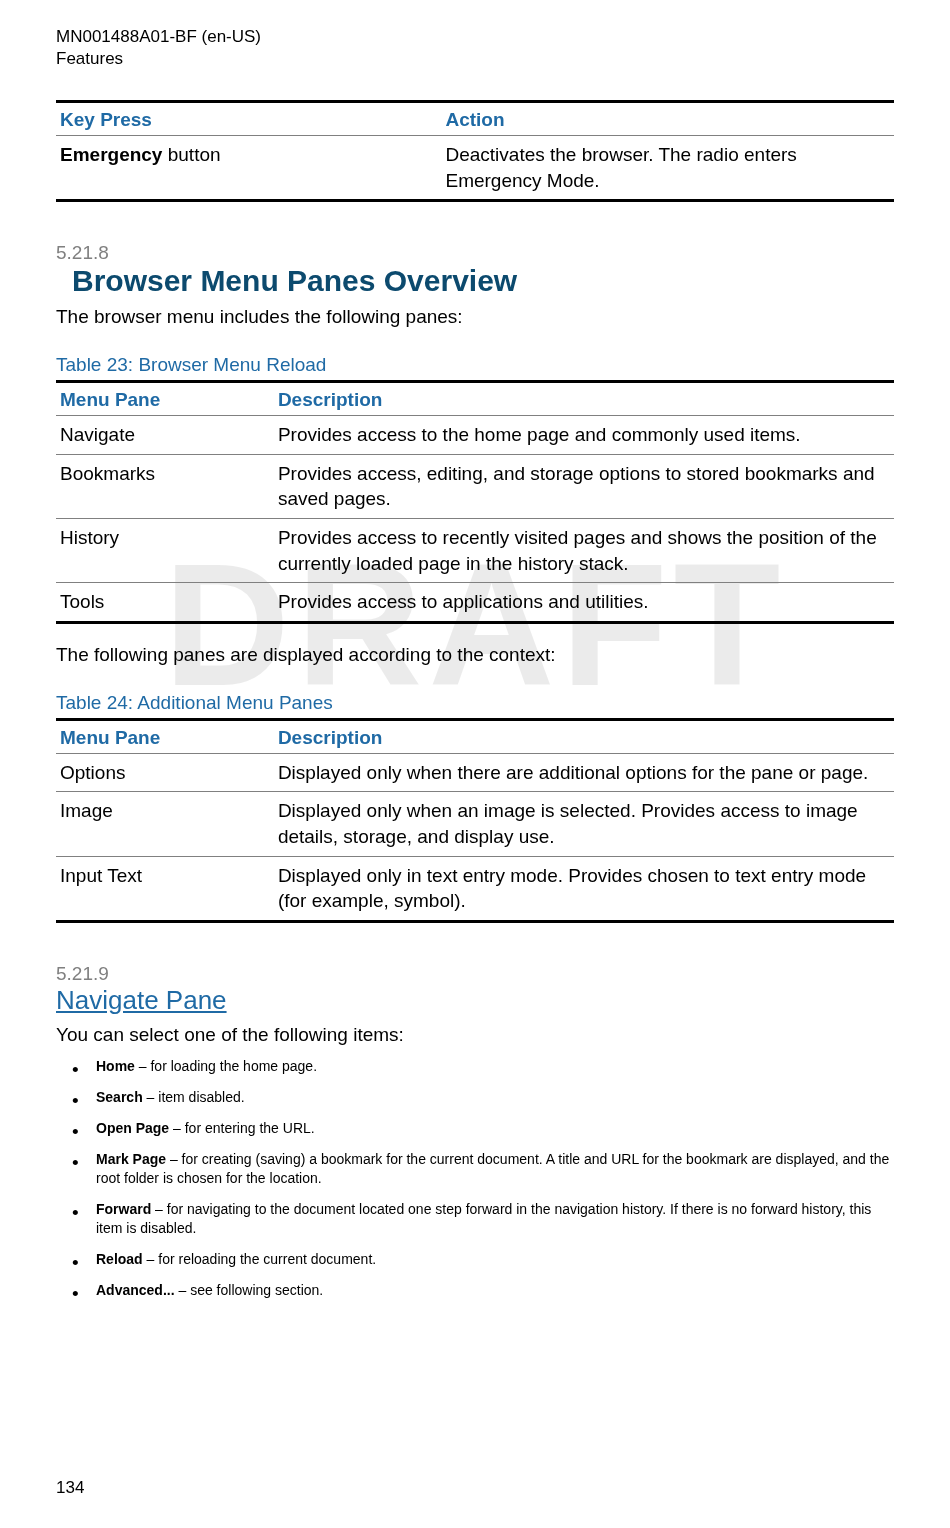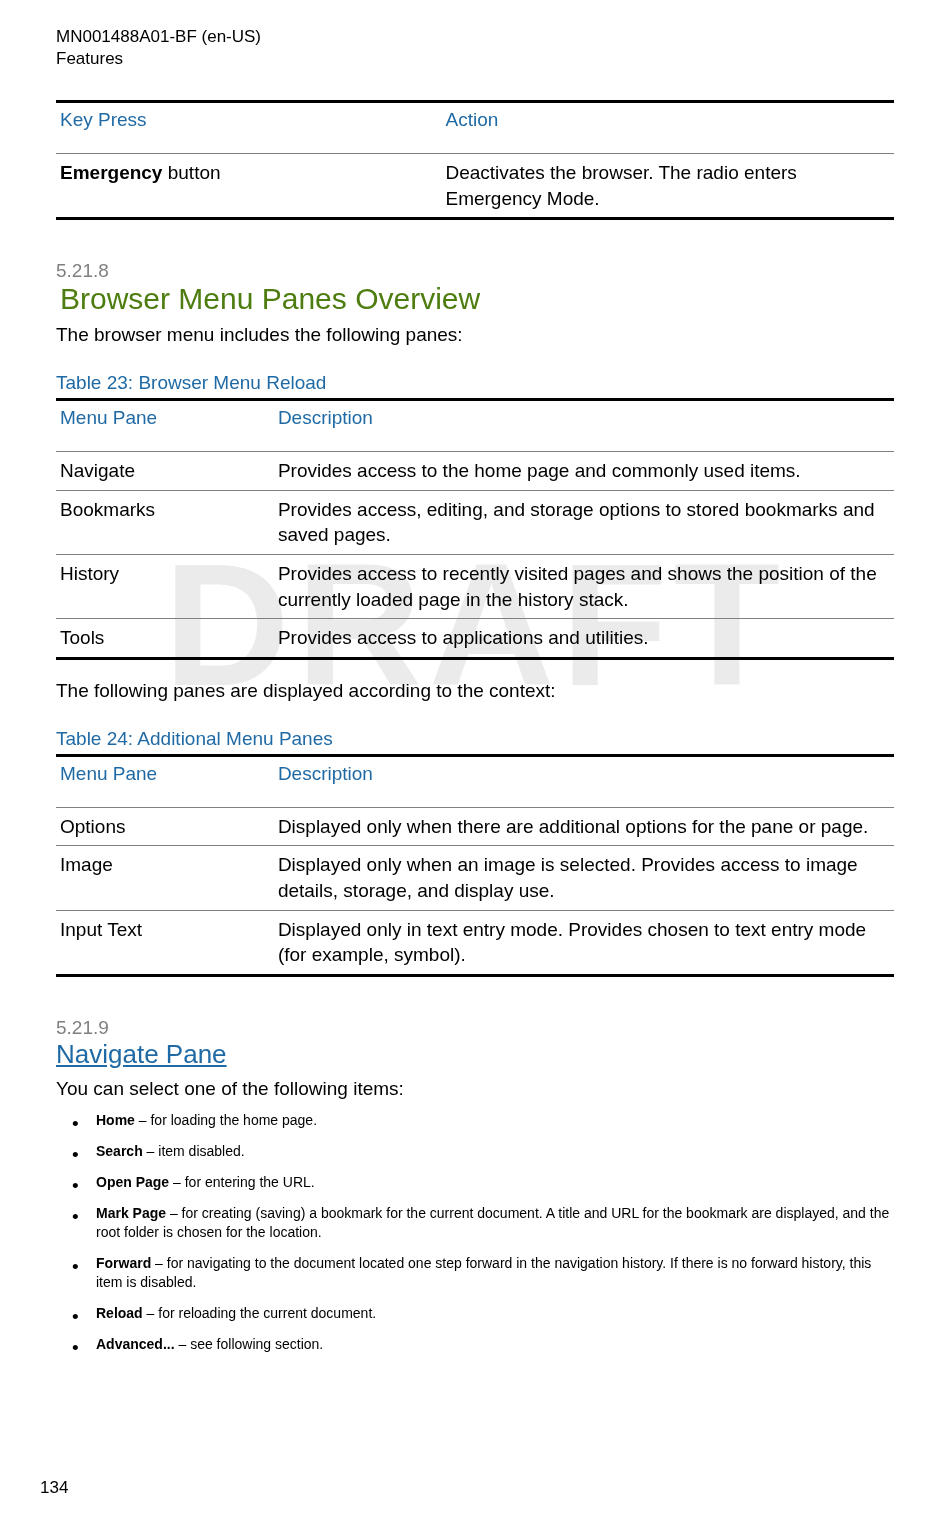--- a/index.html
+++ b/index.html
@@ -43,40 +43,40 @@
 
   table.doc-table {
     width: 100%;
     border-collapse: collapse;
     font-size: 19px;
   }
   table.doc-table th.top {
     border-top: 3px solid #000;
     border-bottom: 1px solid #808080;
     text-align: left;
-    font-weight: normal;
+    font-weight: bold;
     color: #1f6aa5;
-    padding: 6px 10px 22px 4px;
+    padding: 6px 10px 4px 4px;
   }
   table.doc-table td {
     border-bottom: 1px solid #808080;
     padding: 6px 10px 6px 4px;
     vertical-align: top;
     line-height: 1.35;
   }
   table.doc-table tr.last td {
     border-bottom: 3px solid #000;
   }
   .col-key { width: 46%; }
   .col-action { width: 54%; }
   .col-pane { width: 26%; }
   .col-desc { width: 74%; }
 
   .sec-num { color: #808080; font-size: 19px; margin-top: 40px; }
-  .sec-title-h2 { color: #4d7c0f; font-size: 30px; font-weight: normal; margin: 0 0 6px 4px; }
+  .sec-title-h2 { color: #0c4a6e; font-size: 30px; font-weight: bold; margin: 0 0 6px 16px; }
   .sec-title-h3 { color: #1f6aa5; font-size: 26px; font-weight: normal; margin: 0 0 6px 0; text-decoration: underline; }
   .body-text { font-size: 19px; line-height: 1.35; }
   .table-caption { color: #1f6aa5; font-size: 19px; margin: 24px 0 4px 0; }
 
   ul.items {
     list-style: none;
     padding: 0 0 0 22px;
     margin: 10px 0 0 0;
   }
   ul.items li {
@@ -90,21 +90,21 @@
     position: absolute;
     left: -6px;
     top: 0;
     color: #000;
     font-size: 19px;
   }
   .bold { font-weight: bold; }
   .pgnum {
     position: absolute;
     bottom: 30px;
-    left: 40px;
+    left: 56px;
     font-size: 17px;
   }
 </style>
 </head>
 <body>
 
 <div class="page">
   <div class="watermark">
       <span>DRAFT</span>
     </div>

